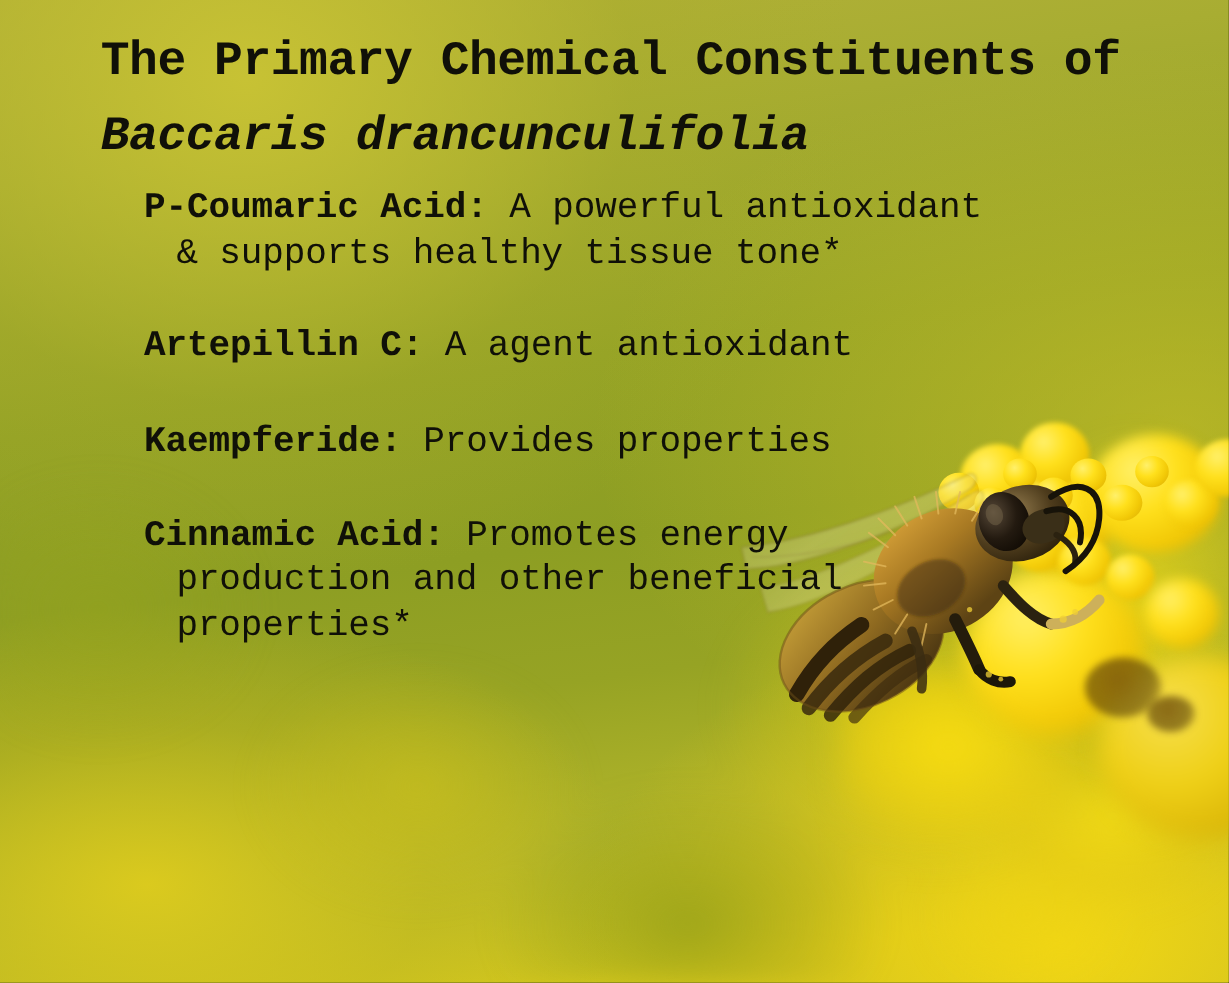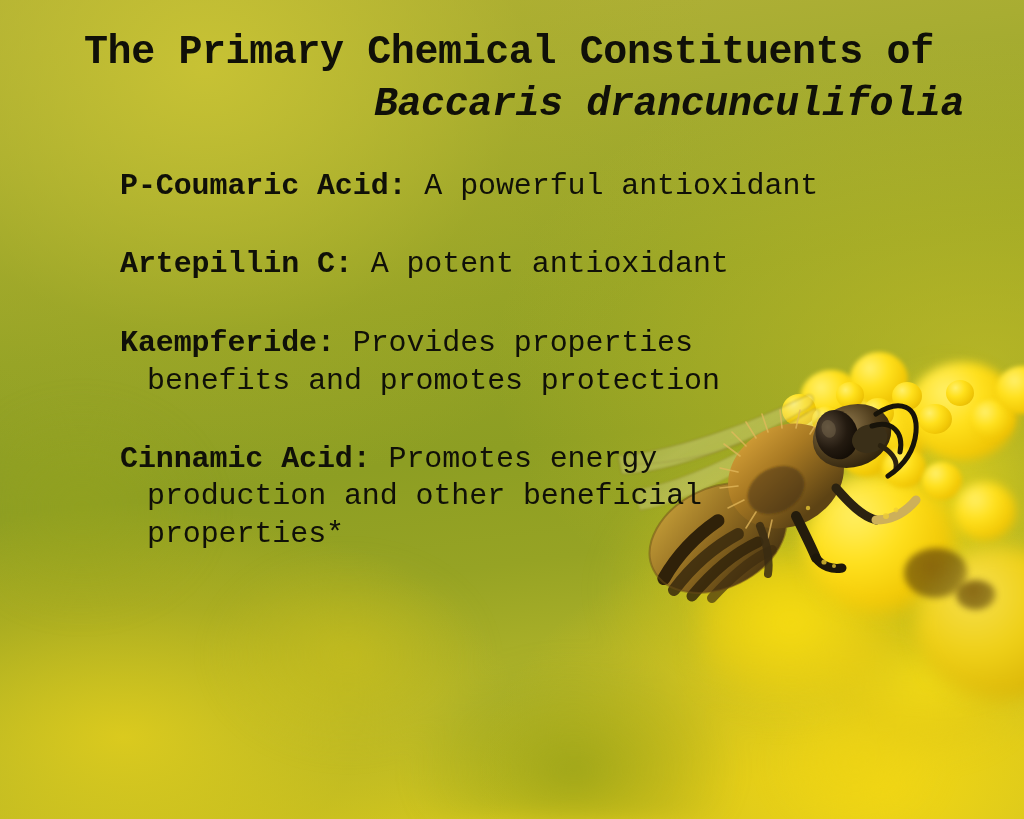--- a/index.html
+++ b/index.html
@@ -117,29 +117,28 @@
     letter-spacing: -0.4px;
     line-height: 1.16;
     white-space: nowrap;
   }
   .title .line2 {
     font-size: 40px;
     font-weight: 700;
     font-style: italic;
     letter-spacing: -0.4px;
     line-height: 1.16;
-    margin-top: 6px;
+    margin-top: 16px;
     white-space: nowrap;
-    text-align: right;
   }
 
   .bullets {
     position: absolute;
     left: 120px;
-    top: 168px;
+    top: 156px;
     width: 800px;
   }
   .bullet { margin-bottom: 34px; }
   .bullet:last-child { margin-bottom: 0; }
   .bullet .ln {
     font-size: 30px;
     line-height: 1.255;
     letter-spacing: -0.1px;
     white-space: nowrap;
   }
@@ -305,33 +304,33 @@
       <div class="line1">The Primary Chemical Constituents of</div>
       <div class="line2">Baccaris drancunculifolia</div>
     </div>
 
     <div class="bullets">
 
       <div class="bullet b1">
         <div class="ln">
           <span class="term">P-Coumaric Acid:</span><span> A powerful antioxidant</span>
         </div>
+        <div class="ln cont">&amp; supports healthy tissue tone*</div>
       </div>
 
       <div class="bullet b2">
         <div class="ln">
-          <span class="term">Artepillin C:</span><span> A potent antioxidant</span>
+          <span class="term">Artepillin C:</span><span> A agent antioxidant</span>
         </div>
       </div>
 
       <div class="bullet b3">
         <div class="ln">
           <span class="term">Kaempferide:</span><span> Provides properties</span>
         </div>
-        <div class="ln cont">benefits and promotes protection</div>
       </div>
 
       <div class="bullet b4">
         <div class="ln">
           <span class="term">Cinnamic Acid:</span><span> Promotes energy</span>
         </div>
         <div class="ln cont">production and other beneficial</div>
         <div class="ln cont">properties*</div>
       </div>
 

